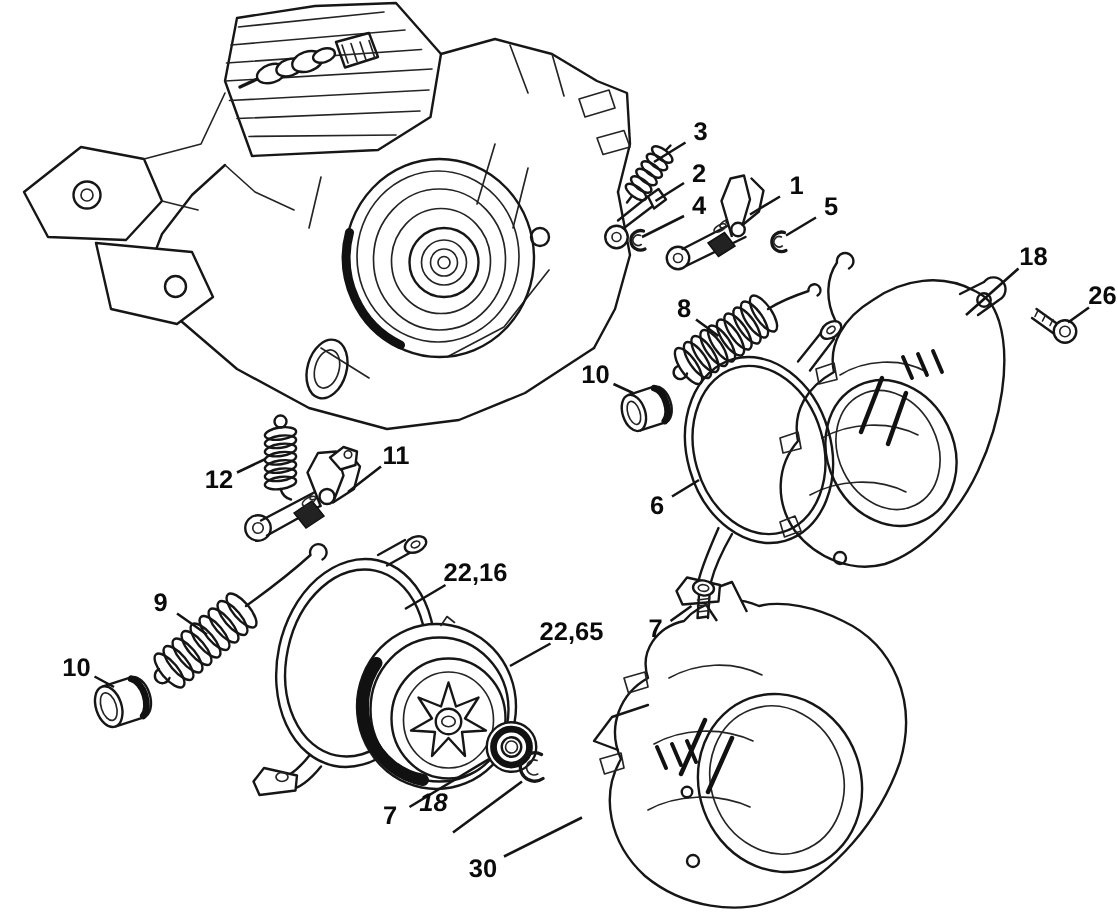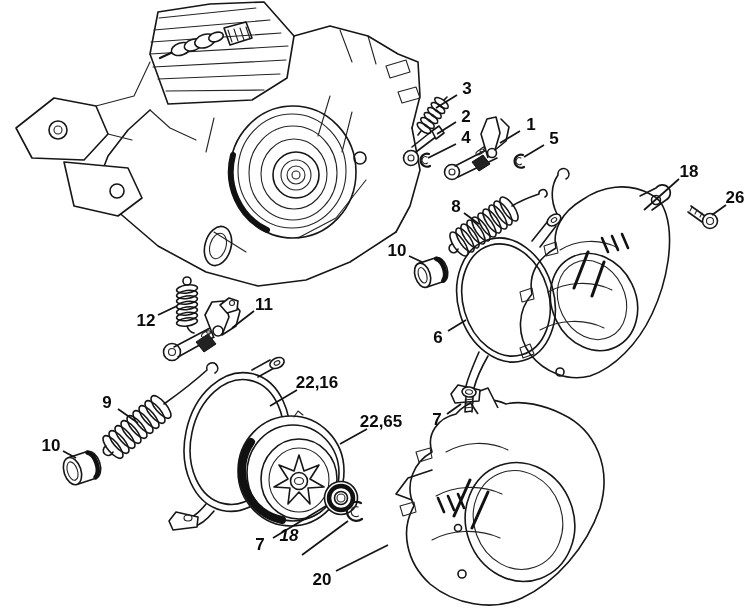--- a/index.html
+++ b/index.html
@@ -298,17 +298,17 @@
       <div class="callout" style="left: 438px; top: 337px;">6</div>
       <div class="callout" style="left: 437px; top: 419px;">7</div>
       <div class="callout" style="left: 146px; top: 320px;">12</div>
       <div class="callout" style="left: 264px; top: 304px;">11</div>
       <div class="callout" style="left: 107px; top: 402px;">9</div>
       <div class="callout" style="left: 51px; top: 445px;">10</div>
       <div class="callout" style="left: 317px; top: 382px;">22,16</div>
       <div class="callout" style="left: 381px; top: 421px;">22,65</div>
       <div class="callout" style="left: 260px; top: 544px;">7</div>
       <div class="callout" style="left: 289px; top: 535px; font-style: italic;">18</div>
-      <div class="callout" style="left: 322px; top: 579px;">20</div>
+      <div class="callout" style="left: 322px; top: 579px;">30</div>
     </div>
 
 
 </div>
 
 </body></html>

